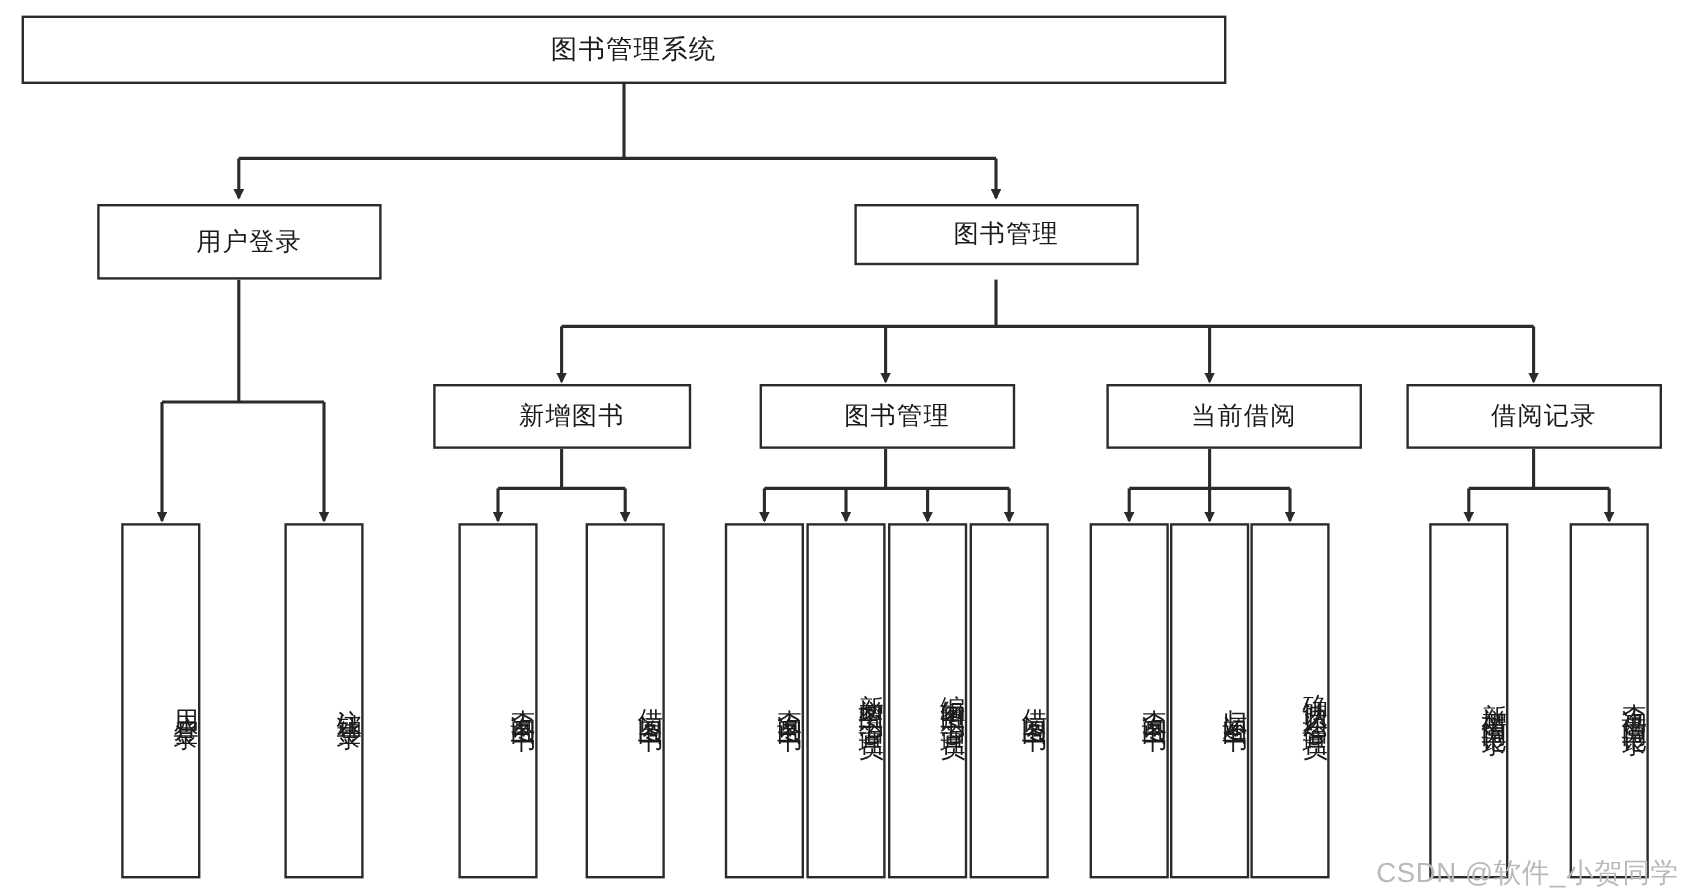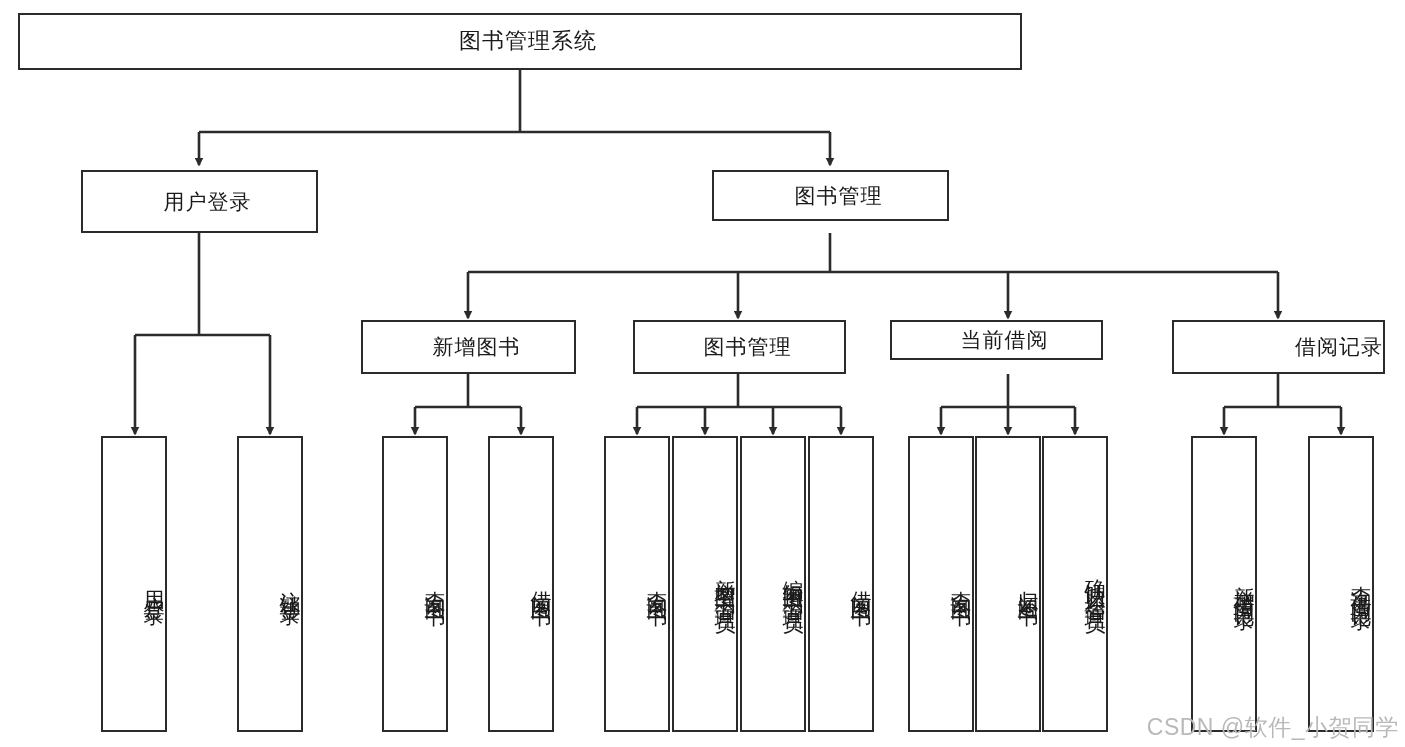--- a/index.html
+++ b/index.html
@@ -136,24 +136,24 @@
   <div class="node horizontal" style="left:712px; top:170px; width:237px; height:51px;">
     <span>图书管理</span>
   </div>
 
   <div class="node horizontal" style="left:361px; top:320px; width:215px; height:54px;">
     <span>新增图书</span>
   </div>
   <div class="node horizontal" style="left:633px; top:320px; width:213px; height:54px;">
     <span>图书管理</span>
   </div>
-  <div class="node horizontal" style="left:890px; top:320px; width:213px; height:40px;">
+  <div class="node horizontal" style="left:922px; top:320px; width:213px; height:54px;">
     <span>当前借阅</span>
   </div>
-  <div class="node horizontal" style="left:1172px; top:320px; width:213px; height:54px;justify-content:flex-end;">
+  <div class="node horizontal" style="left:1172px; top:320px; width:213px; height:54px;">
     <span>借阅记录</span>
   </div>
 
   <div class="node vertical" style="left:101px; top:436px; width:66px; height:296px;">
     <span>用户登录</span>
   </div>
   <div class="node vertical" style="left:237px; top:436px; width:66px; height:296px;">
     <span>注销登录</span>
   </div>
 

